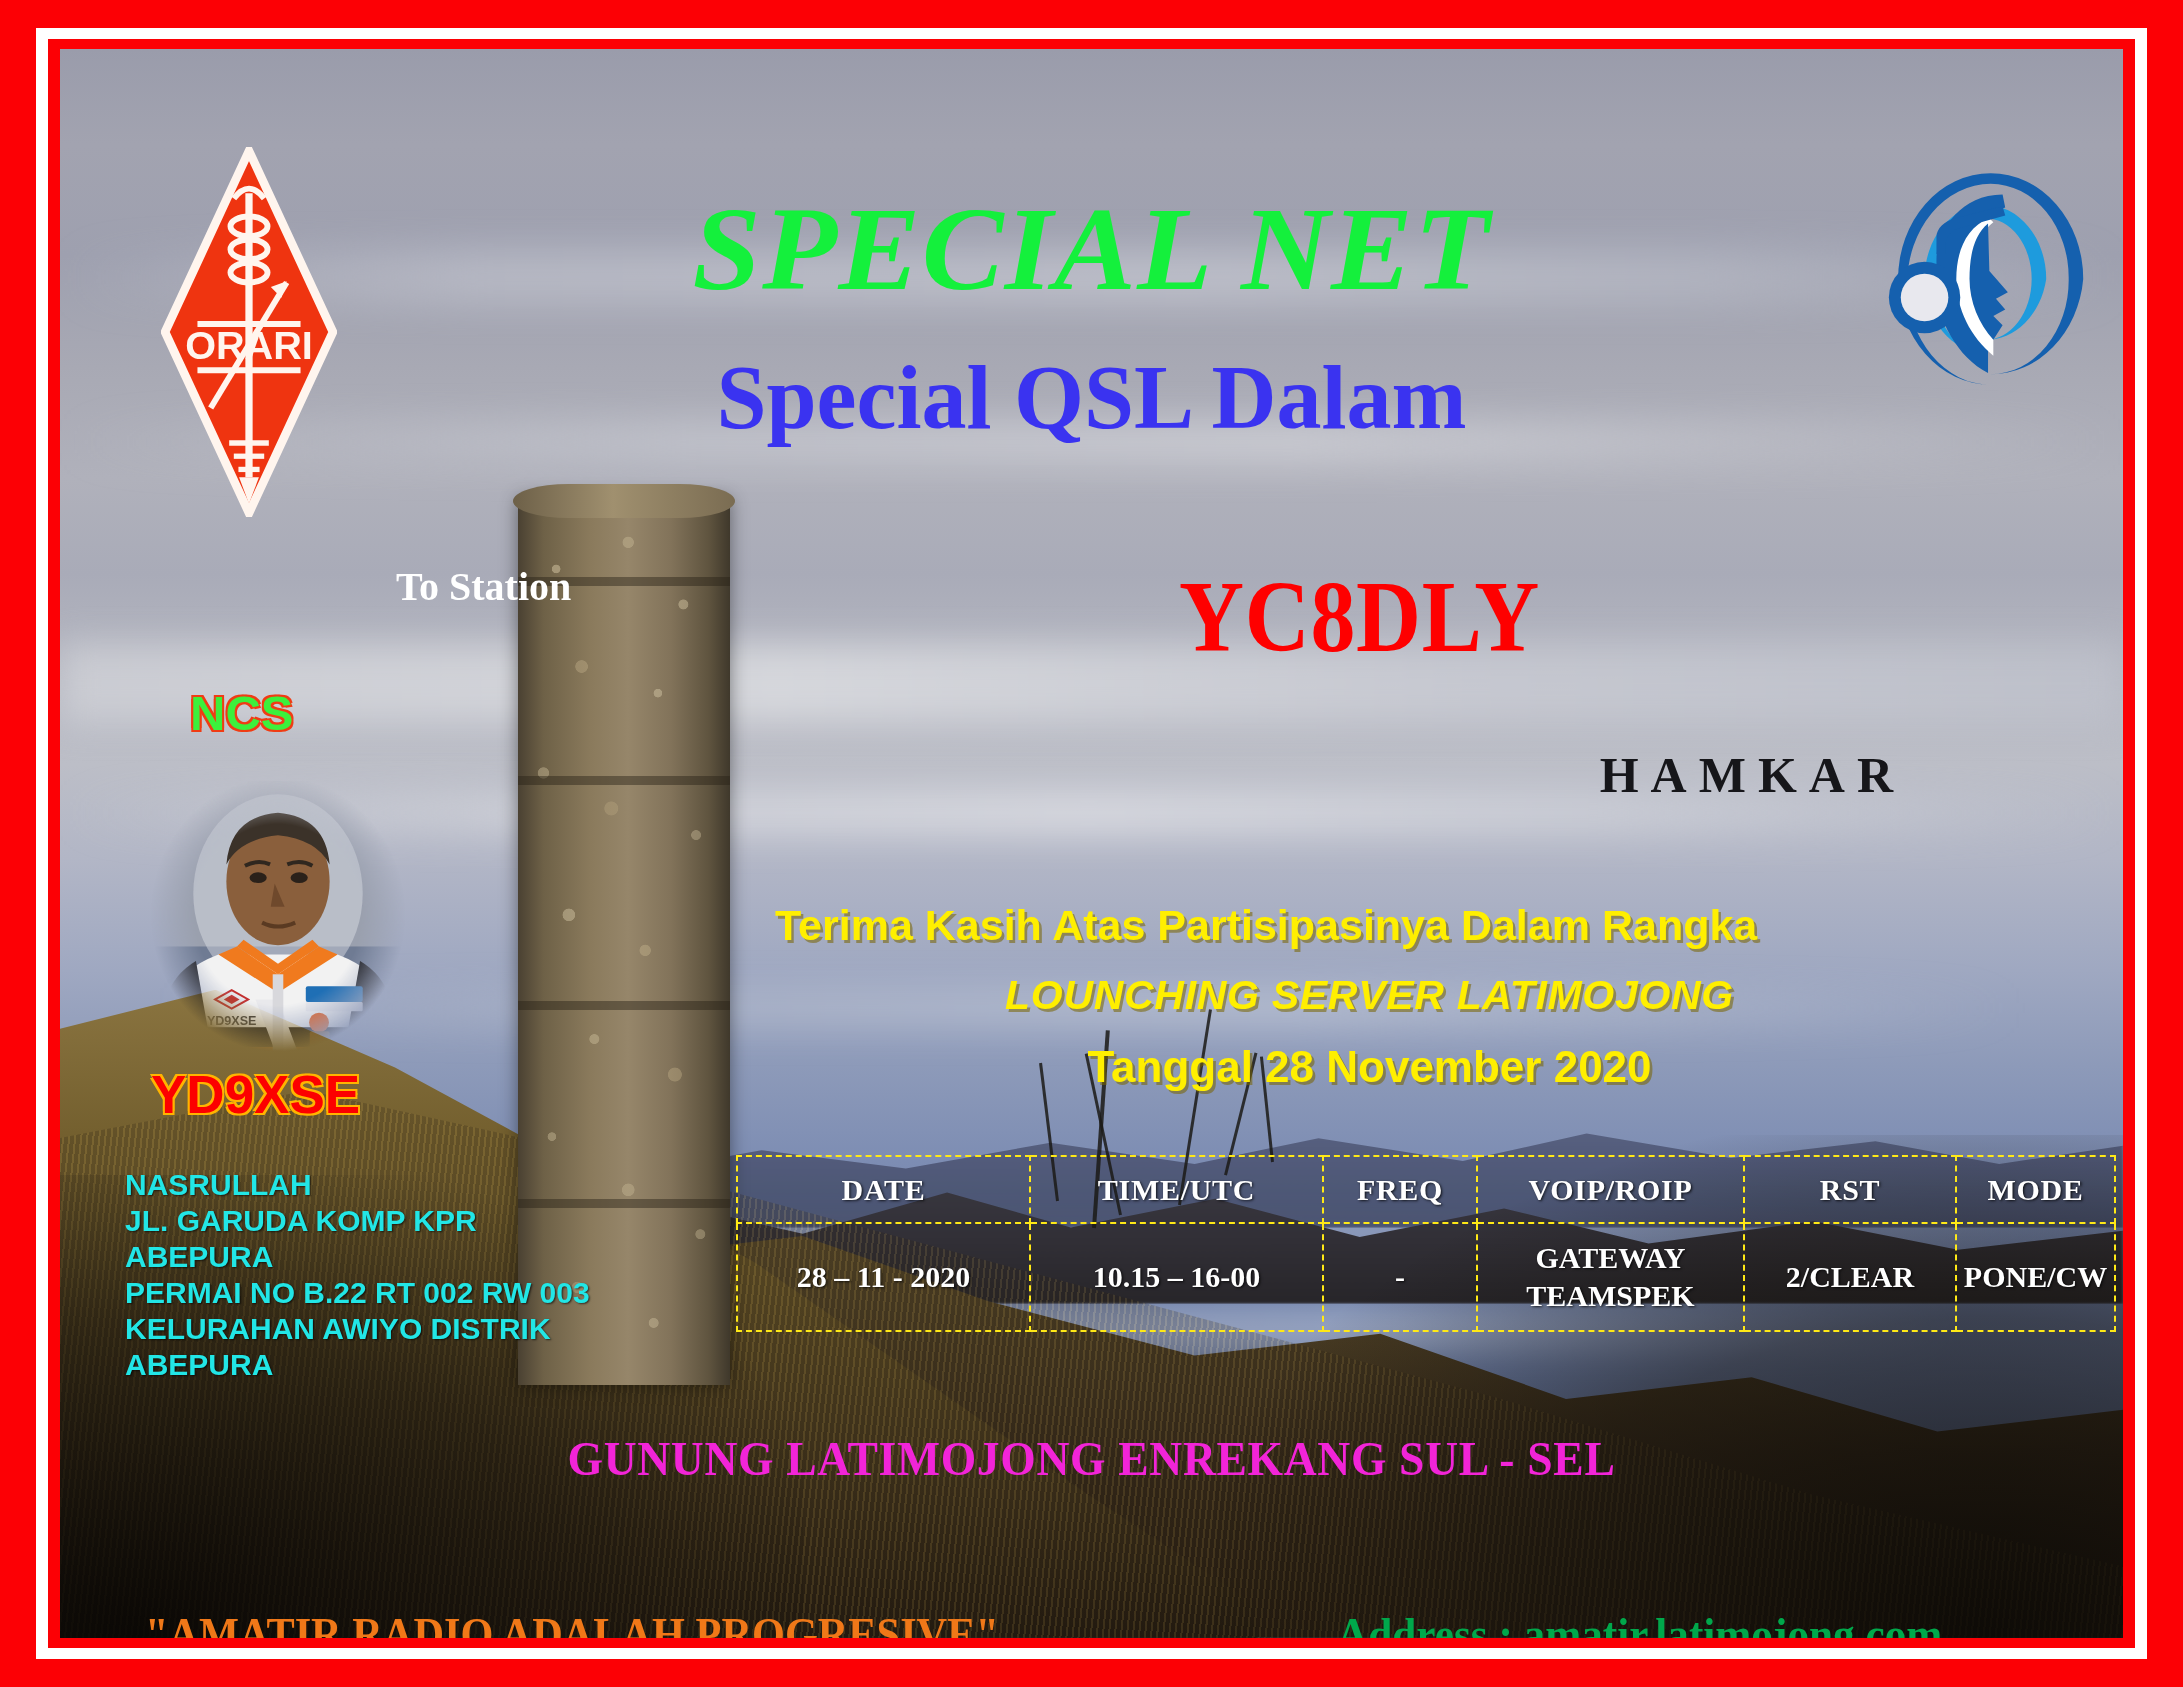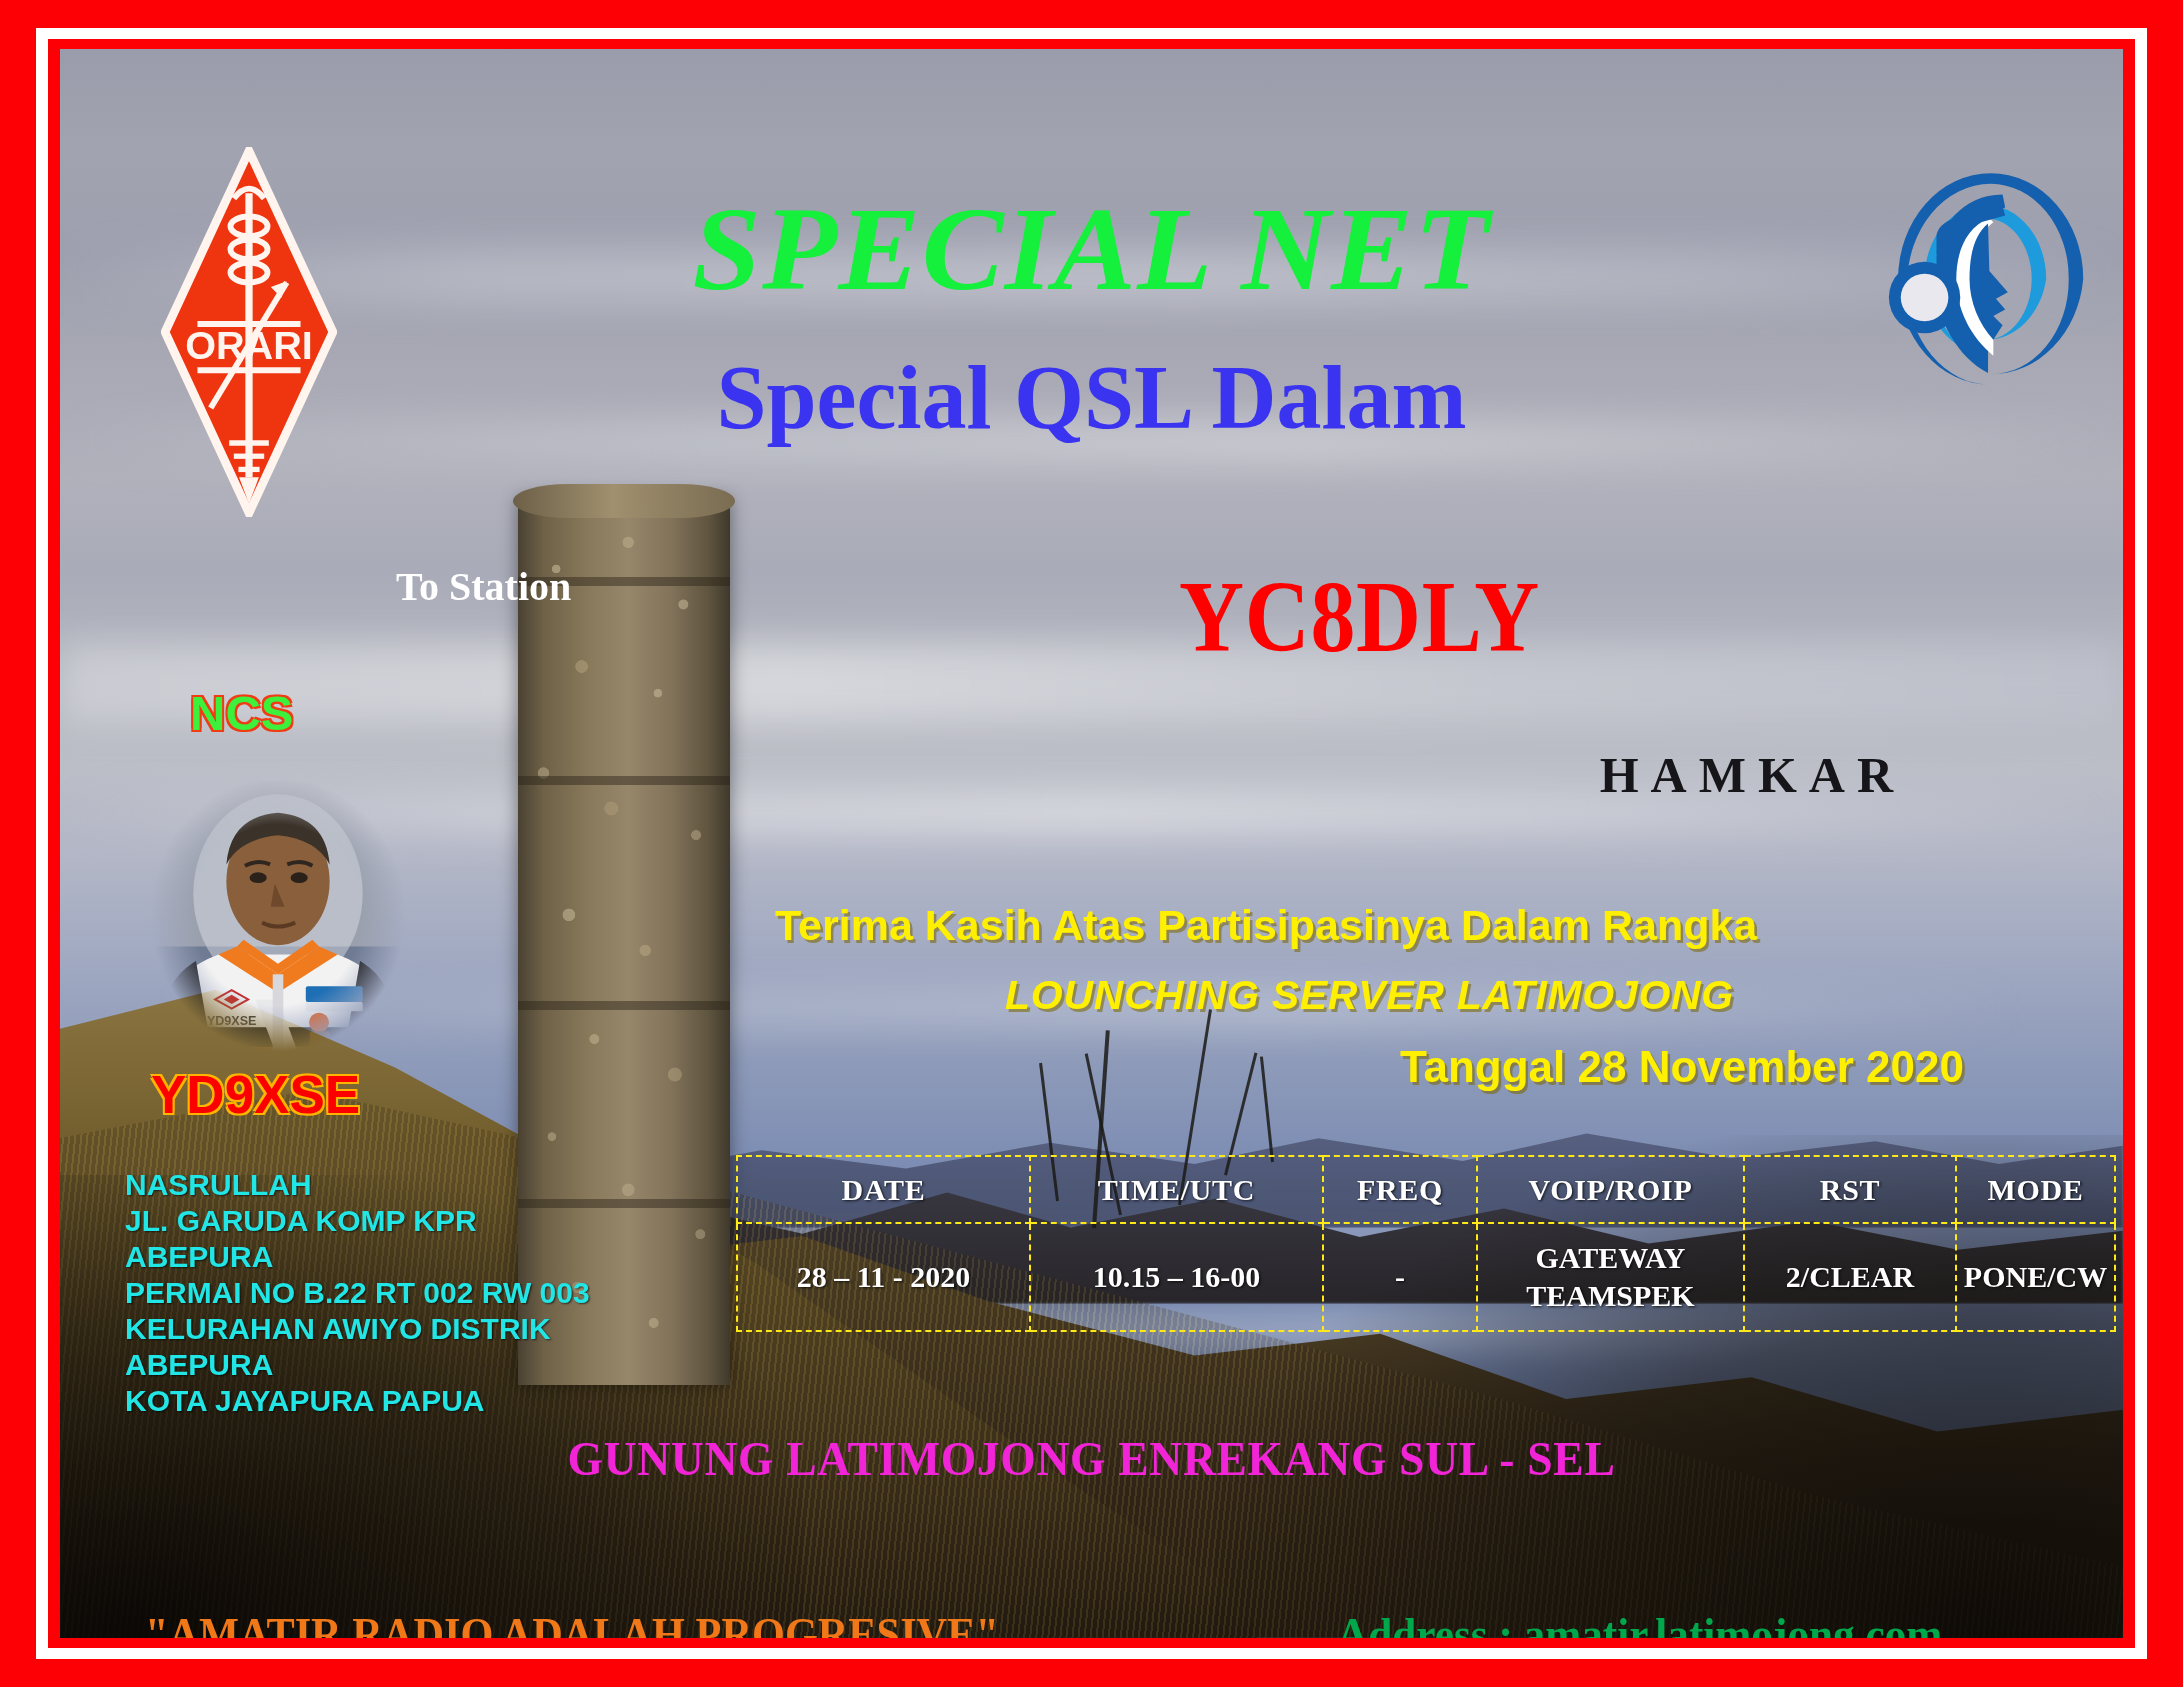--- a/index.html
+++ b/index.html
@@ -115,21 +115,21 @@
      font-family:"Liberation Serif",serif;font-weight:bold;font-size:90px;
      transform:scaleY(1.12);letter-spacing:0.7px;}
   #hamkar{left:754px;right:218px;top:701px;text-align:right;color:#16161a;
      font-family:"Liberation Serif",serif;font-weight:bold;font-size:50px;letter-spacing:12px;}
 
   .yellow{color:#ffef00;font-family:"Liberation Sans",sans-serif;font-weight:bold;
      text-shadow:2.6px 2.6px 0 rgba(120,100,0,.55);}
   #thanks{left:715px;right:159px;top:855px;text-align:left;font-size:43px;}
   #launch{left:715px;right:159px;top:926px;text-align:center;font-size:41px;font-style:italic;
      letter-spacing:0.7px;}
-  #tanggal{left:715px;right:159px;top:996px;text-align:right;font-size:44px;}
+  #tanggal{left:715px;right:159px;top:996px;text-align:center;font-size:44px;}
 
   
   #ncs{left:130px;top:640px;color:#3cf03c;font-family:"Liberation Sans",sans-serif;
      font-weight:bold;font-size:49px;
      text-shadow:-2px -2px 0 #f03c14,2px -2px 0 #f03c14,-2px 2px 0 #f03c14,2px 2px 0 #f03c14;}
   #op-photo{position:absolute;left:79px;top:732px;width:278px;height:278px;overflow:hidden;
      -webkit-mask-image:radial-gradient(ellipse 52% 56% at 50% 48%, #000 58%, transparent 88%);
      mask-image:radial-gradient(ellipse 52% 56% at 50% 48%, #000 58%, transparent 88%);}
   #yd9xse{left:91px;top:1019px;color:#fc0000;font-family:"Liberation Sans",sans-serif;
      font-weight:bold;font-size:53px;
@@ -283,21 +283,20 @@
 
      <div class="t" id="yd9xse">YD9XSE</div>
 
      <div id="addr">
        <div>NASRULLAH</div>
        <div>JL. GARUDA KOMP KPR</div>
        <div>ABEPURA</div>
        <div>PERMAI NO B.22 RT 002 RW 003</div>
        <div>KELURAHAN AWIYO DISTRIK</div>
        <div>ABEPURA</div>
-       <div>KOTA JAYAPURA PAPUA</div>
      </div>
 
      <table id="qso-table">
        <tbody>
               <tr>
          <th style="width:291px">DATE</th>
          <th style="width:291px">TIME/UTC</th>
          <th style="width:152px">FREQ</th>
          <th style="width:265px">VOIP/ROIP</th>
          <th style="width:210px">RST</th>

